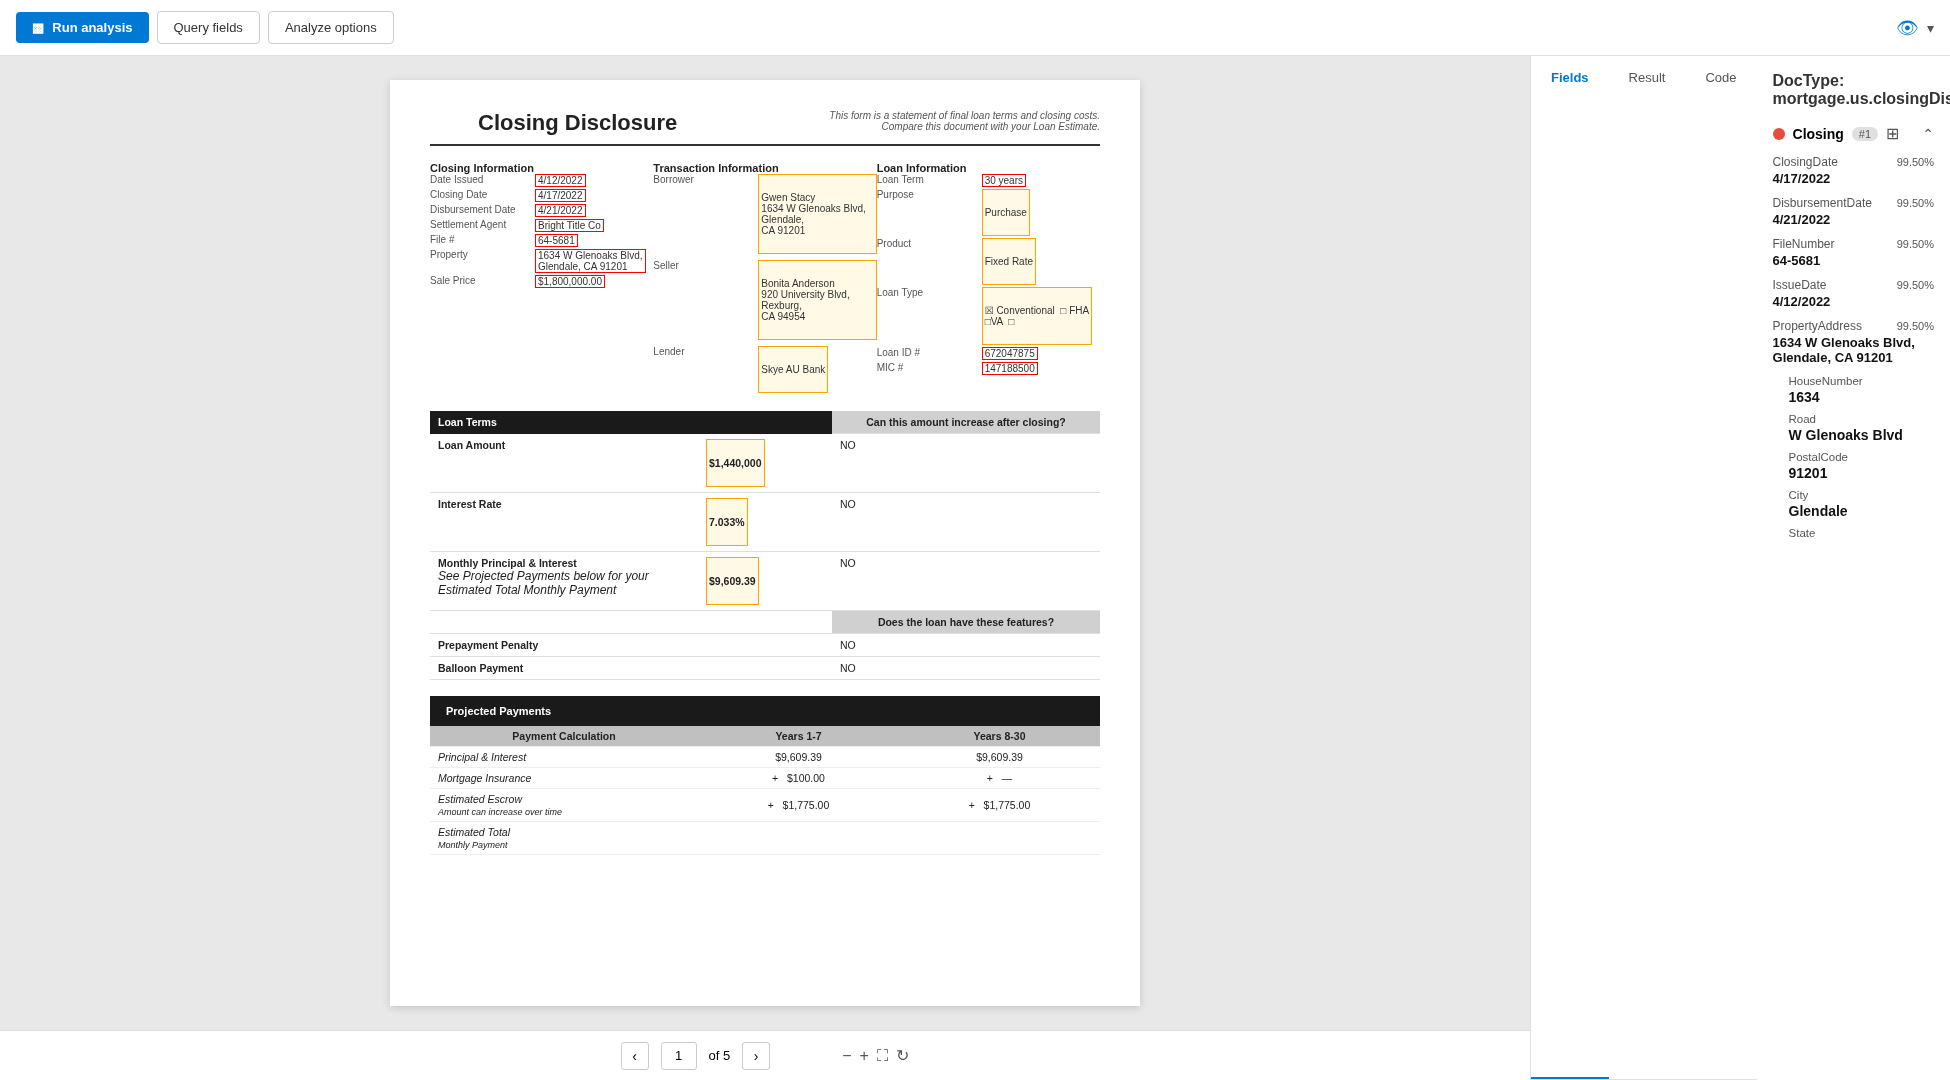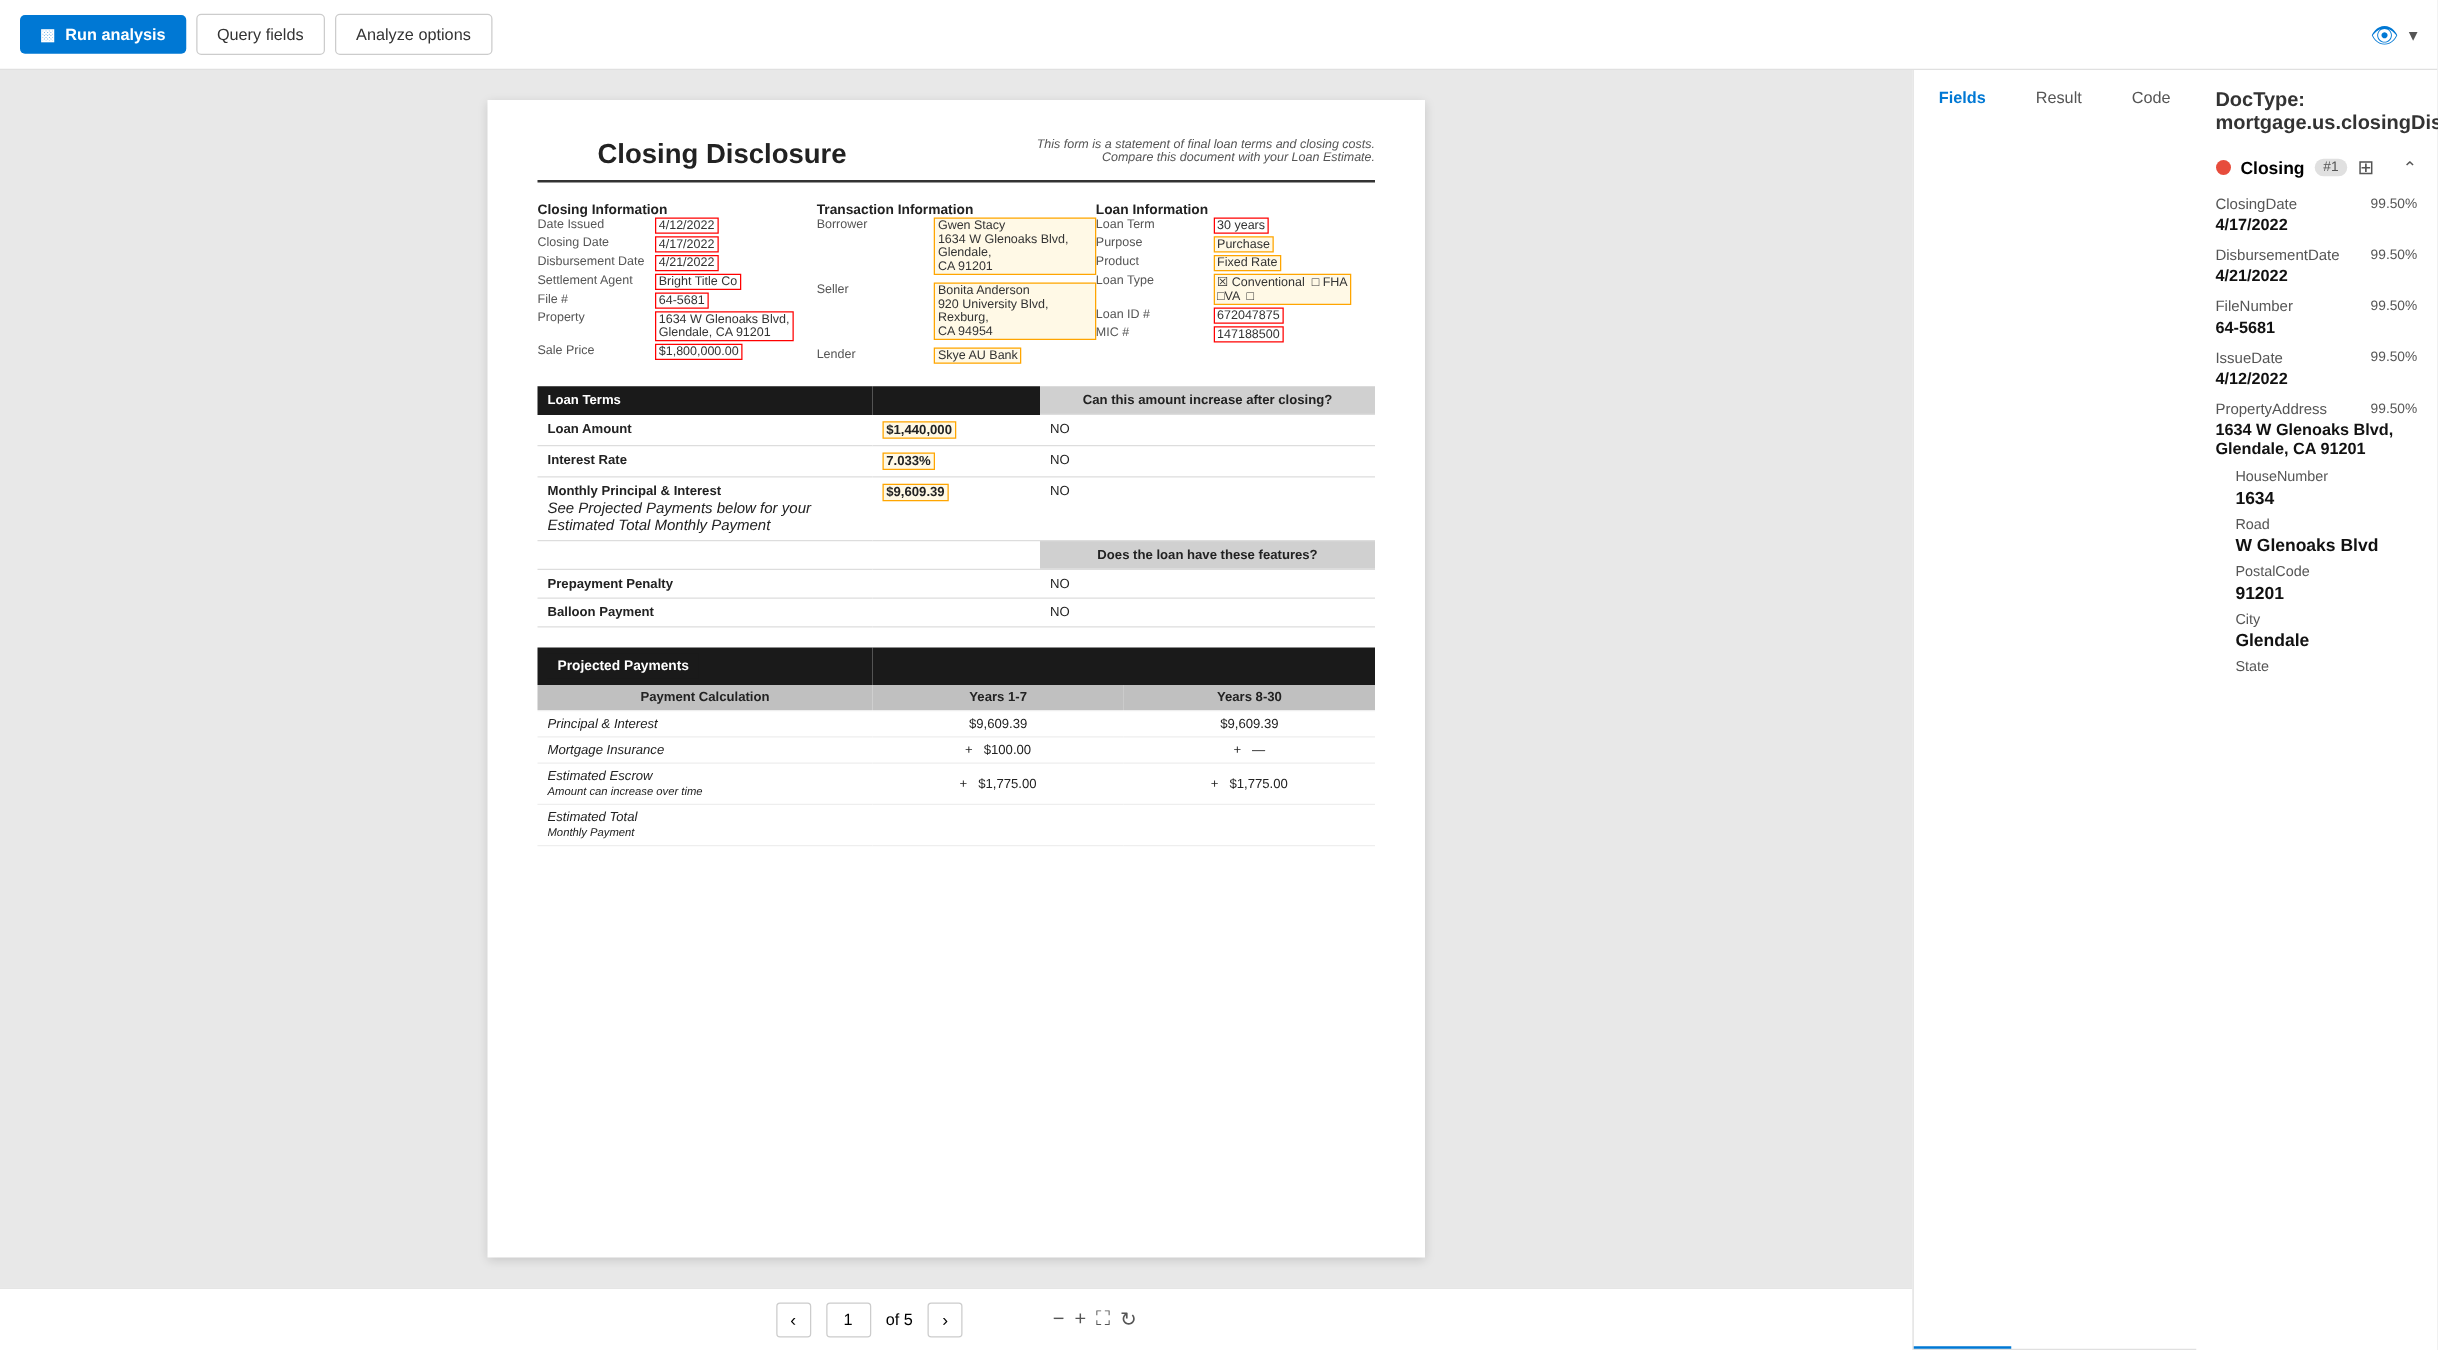--- a/index.html
+++ b/index.html
@@ -88,26 +88,26 @@
     .sub-field { margin-left: 16px; margin-bottom: 8px; }
     .sub-field .field-name { font-size: 11.5px; }
     .sub-field .field-value { font-size: 14px; }
 
     
     .doc-header { display: flex; justify-content: space-between; align-items: flex-start; margin-bottom: 16px; border-bottom: 2px solid #333; padding-bottom: 8px; }
     .doc-title { font-size: 22px; font-weight: 700; margin-left: 48px; }
     .doc-subtitle { font-size: 10px; color: #555; font-style: italic; max-width: 280px; text-align: right; }
 
     .doc-info-grid { display: grid; grid-template-columns: 1fr 1fr 1fr; gap: 0; margin-bottom: 16px; }
-    .info-row { display: flex; gap: 4px; margin-bottom: 2px; font-size: 10px; }
+    .info-row { display: flex; gap: 15px; margin-bottom: 2px; font-size: 10px; }
     .info-label { color: #555; min-width: 90px; }
     .info-val { color: #333; }
 
     .highlighted-red { border: 1.5px solid red; display: inline-block; padding: 0 2px; }
-    .highlighted-orange { border: 1.5px solid orange; display: inline-block; padding: 0 2px; background: #fff9e6; }
+    .highlighted-orange { border: 1.5px solid orange; display: inline-block; padding: 17px 2px; background: #fff9e6; }
 
     
     .loan-terms-table { width: 100%; border-collapse: collapse; margin-bottom: 16px; font-size: 10.5px; }
     .loan-terms-table th { background: #1a1a1a; color: #fff; padding: 5px 8px; text-align: left; }
     .loan-terms-table td { padding: 5px 8px; border-bottom: 1px solid #ddd; vertical-align: top; }
     .loan-terms-table .gray-header { background: #d0d0d0; font-weight: 600; text-align: center; }
     .loan-val-cell { font-weight: 700; }
 
     .projected-payments-table { width: 100%; border-collapse: collapse; font-size: 10.5px; }
     .projected-payments-table th { background: #1a1a1a; color: #fff; padding: 5px 8px; }

